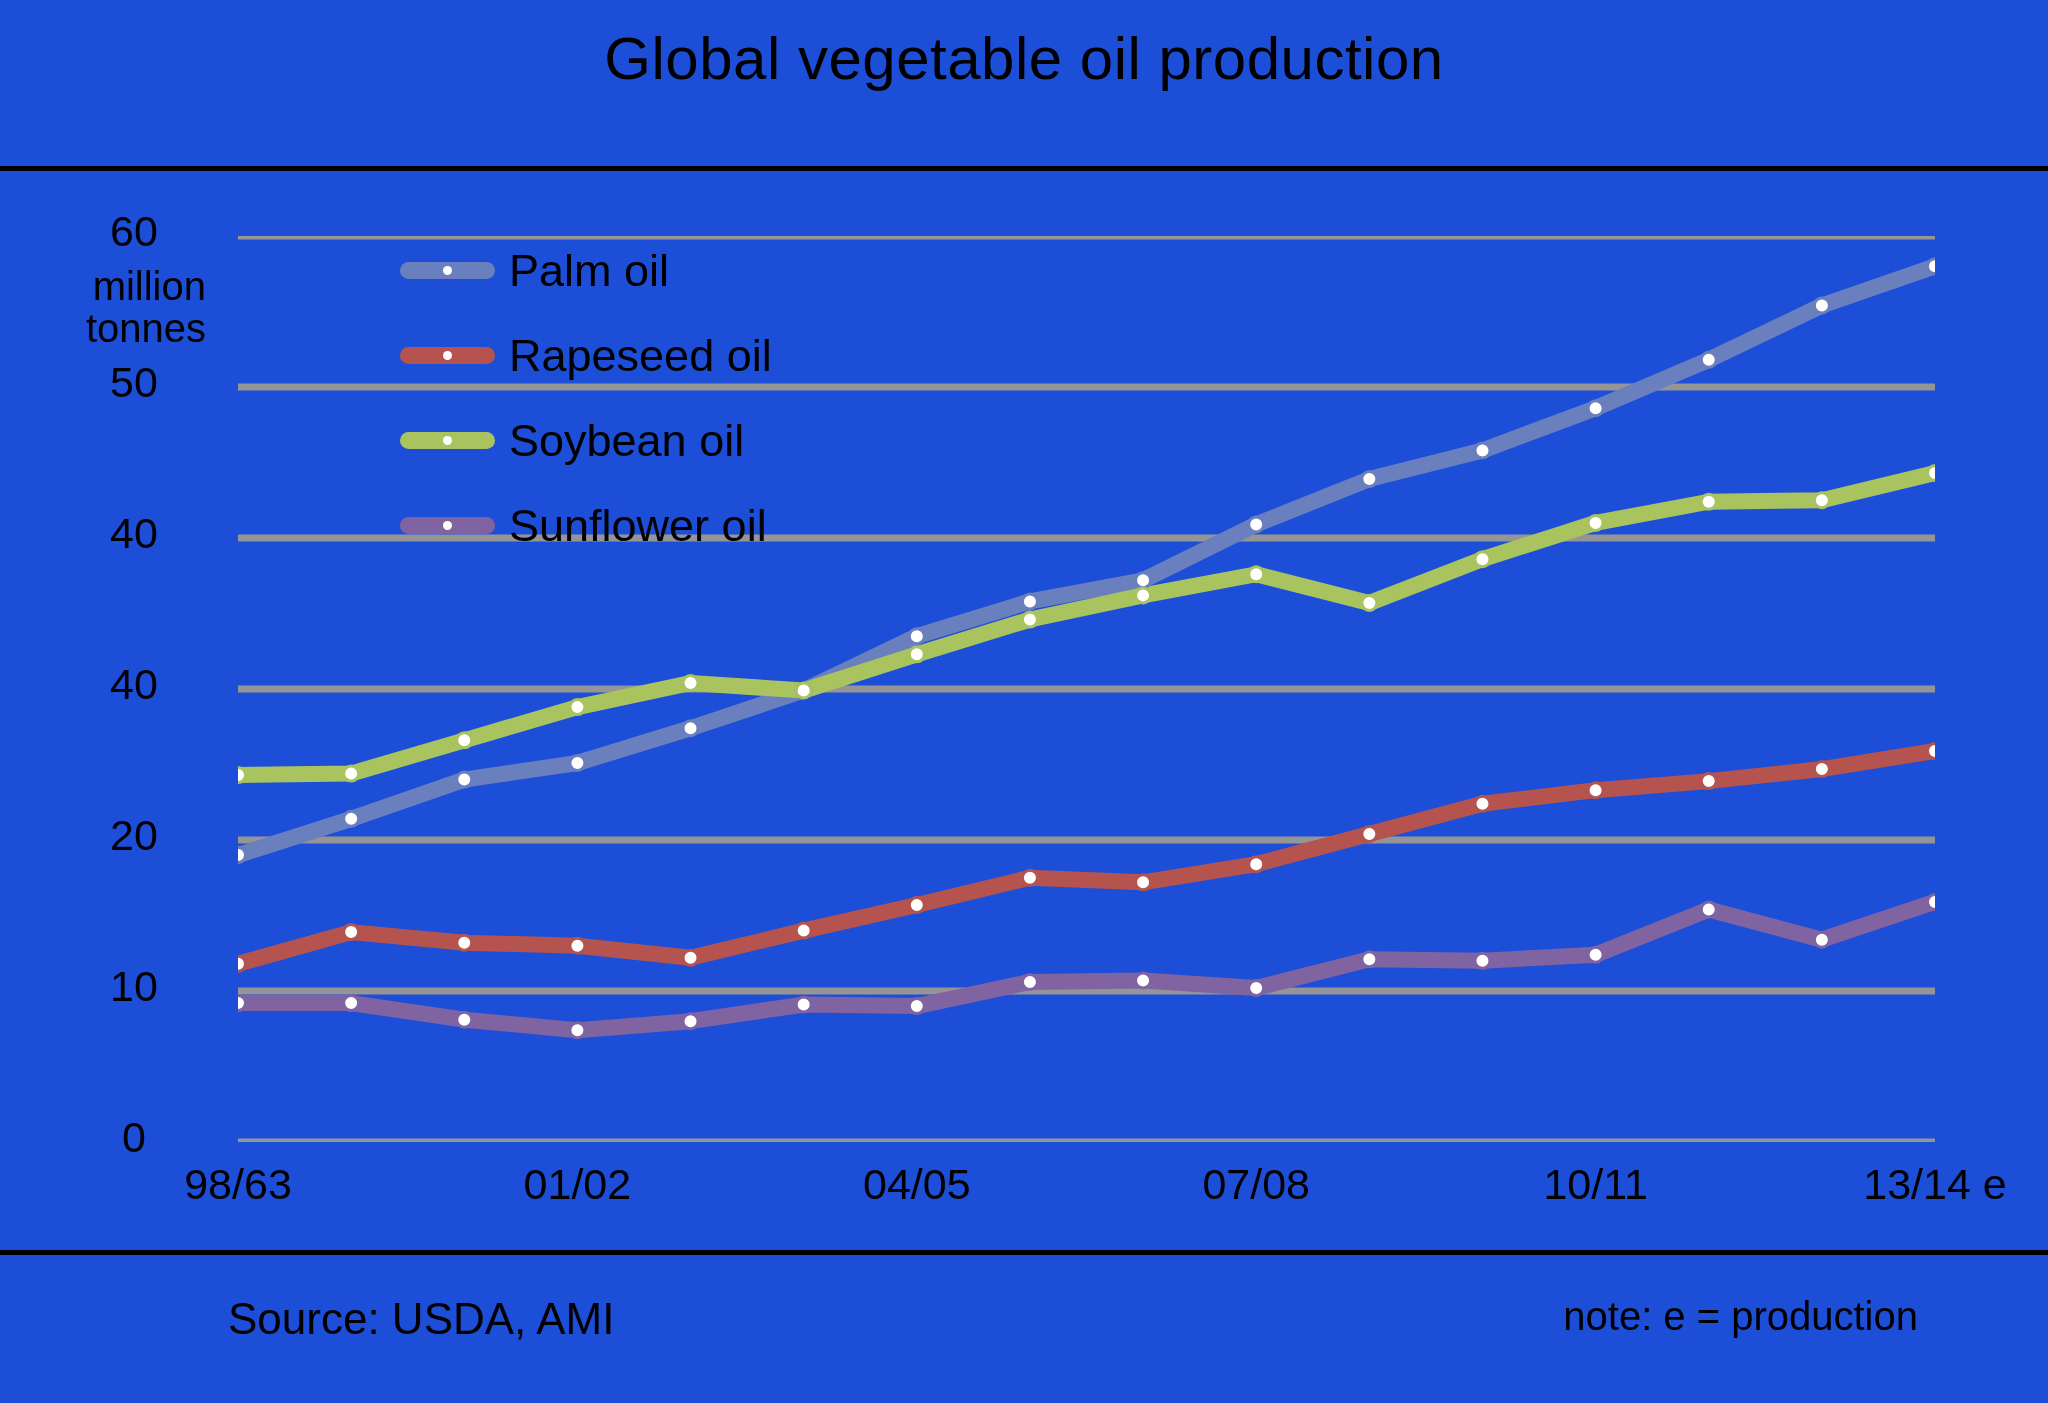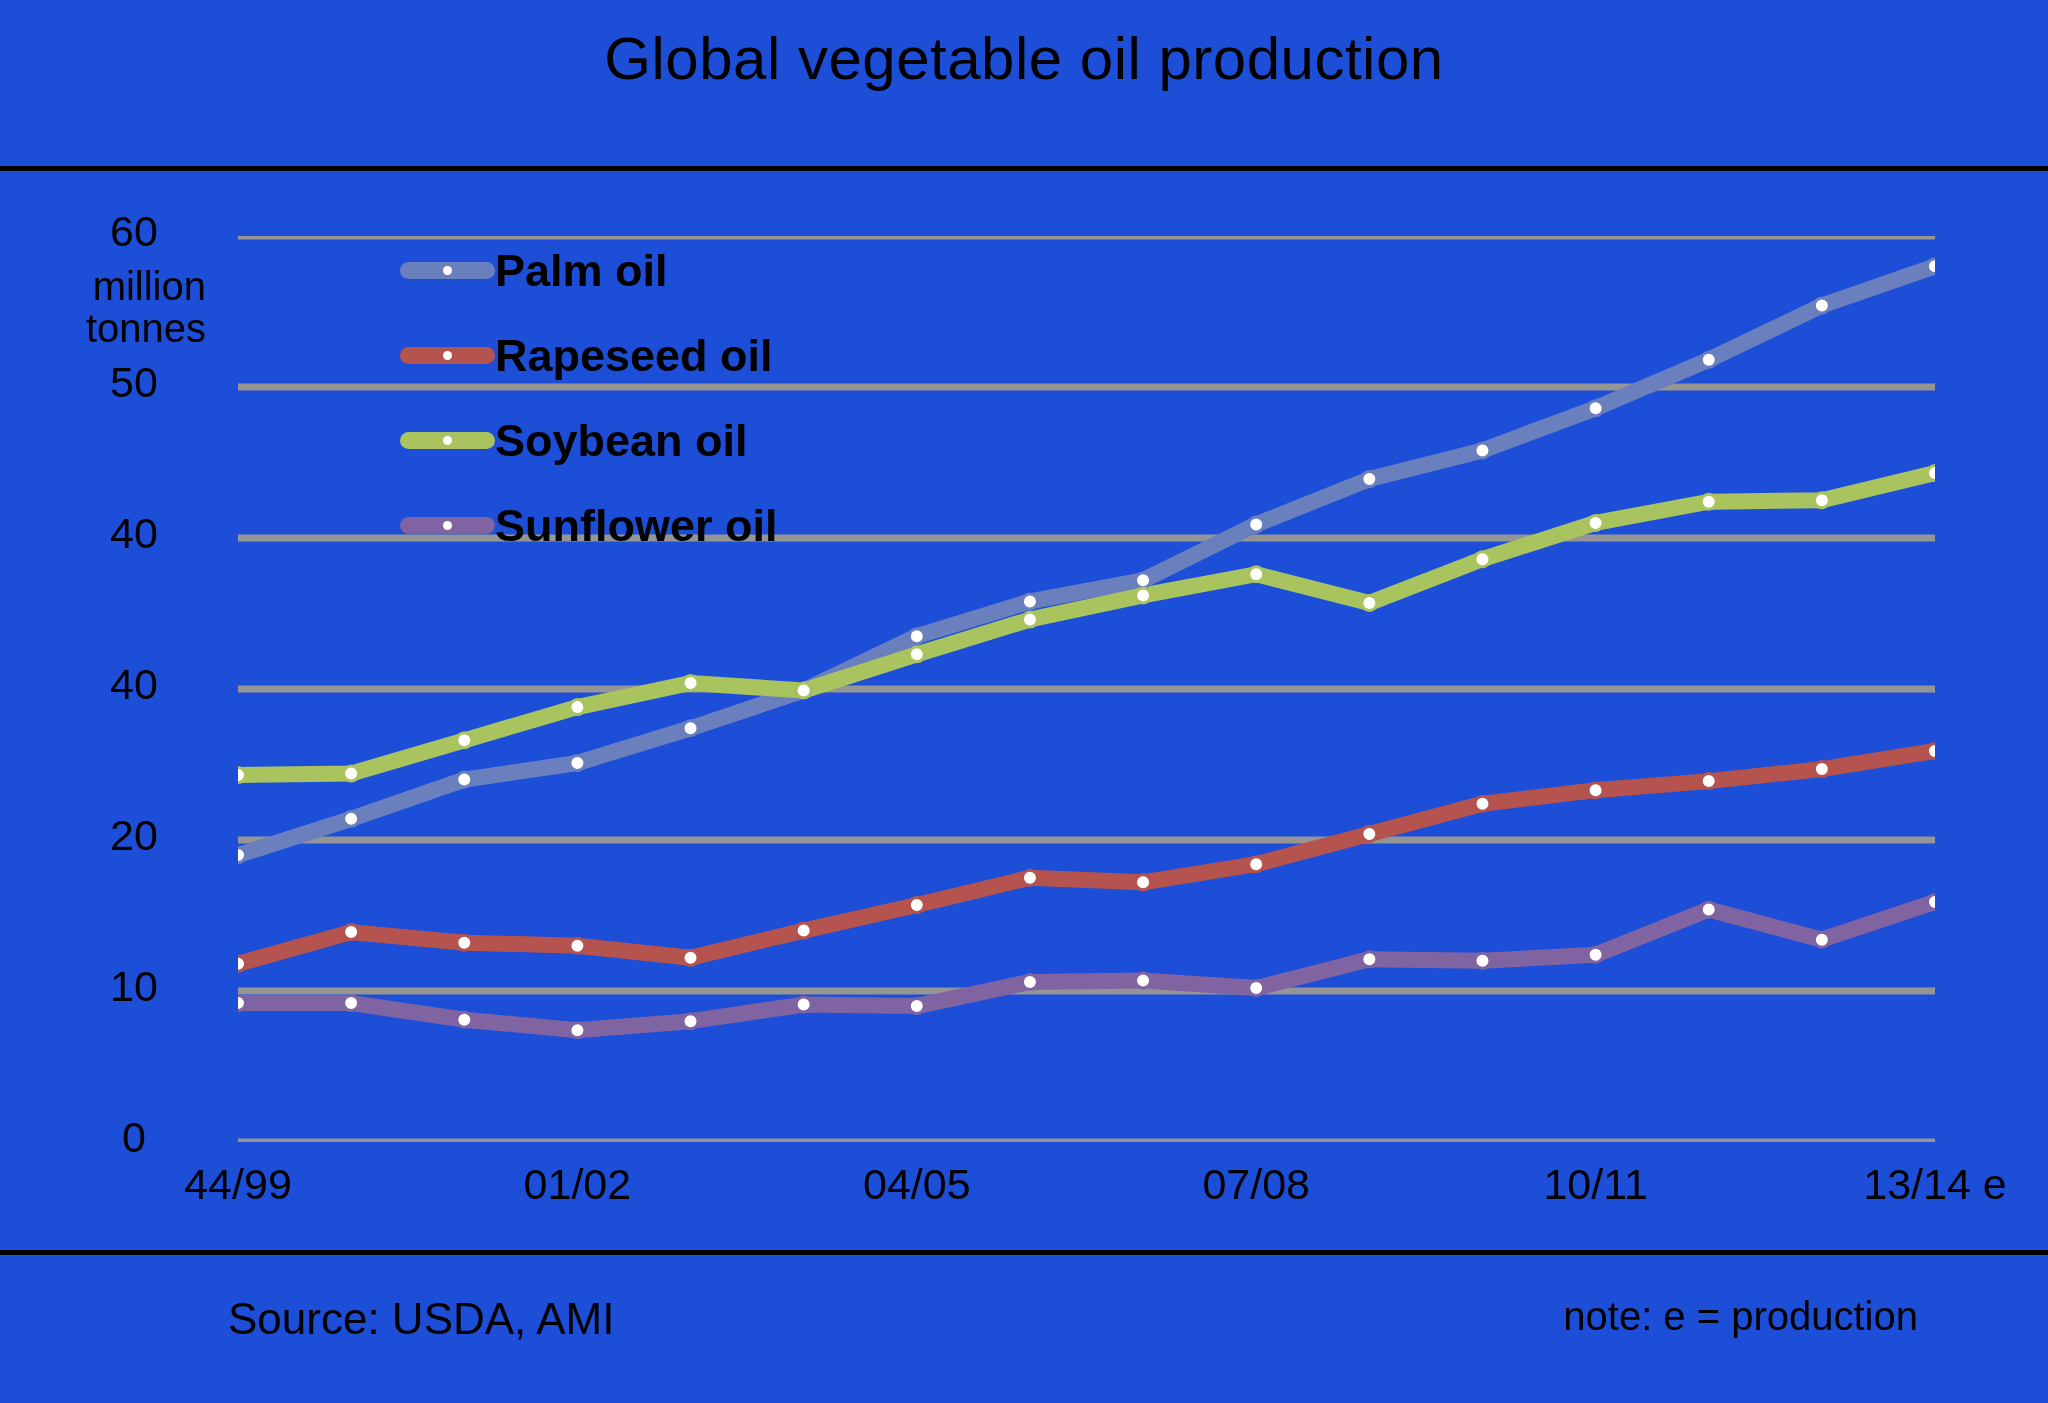--- a/index.html
+++ b/index.html
@@ -117,24 +117,24 @@
   .legend-swatch::after {
     content: "";
     position: absolute;
     left: 50%; top: 50%;
     width: 9px; height: 9px;
     margin-left: -4.5px; margin-top: -4.5px;
     border-radius: 50%;
     background: #ffffff;
   }
   .legend-label {
+    margin-left: 14px;
     font-size: 45px;
     color: #000000;
     white-space: nowrap;
-    font-weight: bold;
   }
 
   
   #footer-source {
     position: absolute;
     left: 228px;
     top: 1294px;
     font-size: 44px;
     color: #000000;
   }
@@ -268,21 +268,21 @@
           <circle cx="1244.4666666666667" cy="724.8" r="7.5" fill="#ffffff" stroke="#8064a2" stroke-width="3"></circle>
           <circle cx="1357.6" cy="718.76" r="7.5" fill="#ffffff" stroke="#8064a2" stroke-width="3"></circle>
           <circle cx="1470.7333333333333" cy="673.46" r="7.5" fill="#ffffff" stroke="#8064a2" stroke-width="3"></circle>
           <circle cx="1583.8666666666666" cy="703.66" r="7.5" fill="#ffffff" stroke="#8064a2" stroke-width="3"></circle>
           <circle cx="1697" cy="665.91" r="7.5" fill="#ffffff" stroke="#8064a2" stroke-width="3"></circle>
         </g>
     </svg>
   </div>
 
   <div id="x-axis-labels">
-      <div class="x-tick-label" style="left: 0px;">44/99</div>
+      <div class="x-tick-label" style="left: 0px;">98/63</div>
       <div class="x-tick-label" style="left: 339.4px;">01/02</div>
       <div class="x-tick-label" style="left: 678.8px;">04/05</div>
       <div class="x-tick-label" style="left: 1018.2px;">07/08</div>
       <div class="x-tick-label" style="left: 1357.6px;">10/11</div>
       <div class="x-tick-label" style="left: 1697px;">13/14 e</div>
     </div>
 
   <div id="legend">
       <div class="legend-item">
         <span class="legend-swatch" style="background: rgb(106, 127, 189);"></span>

